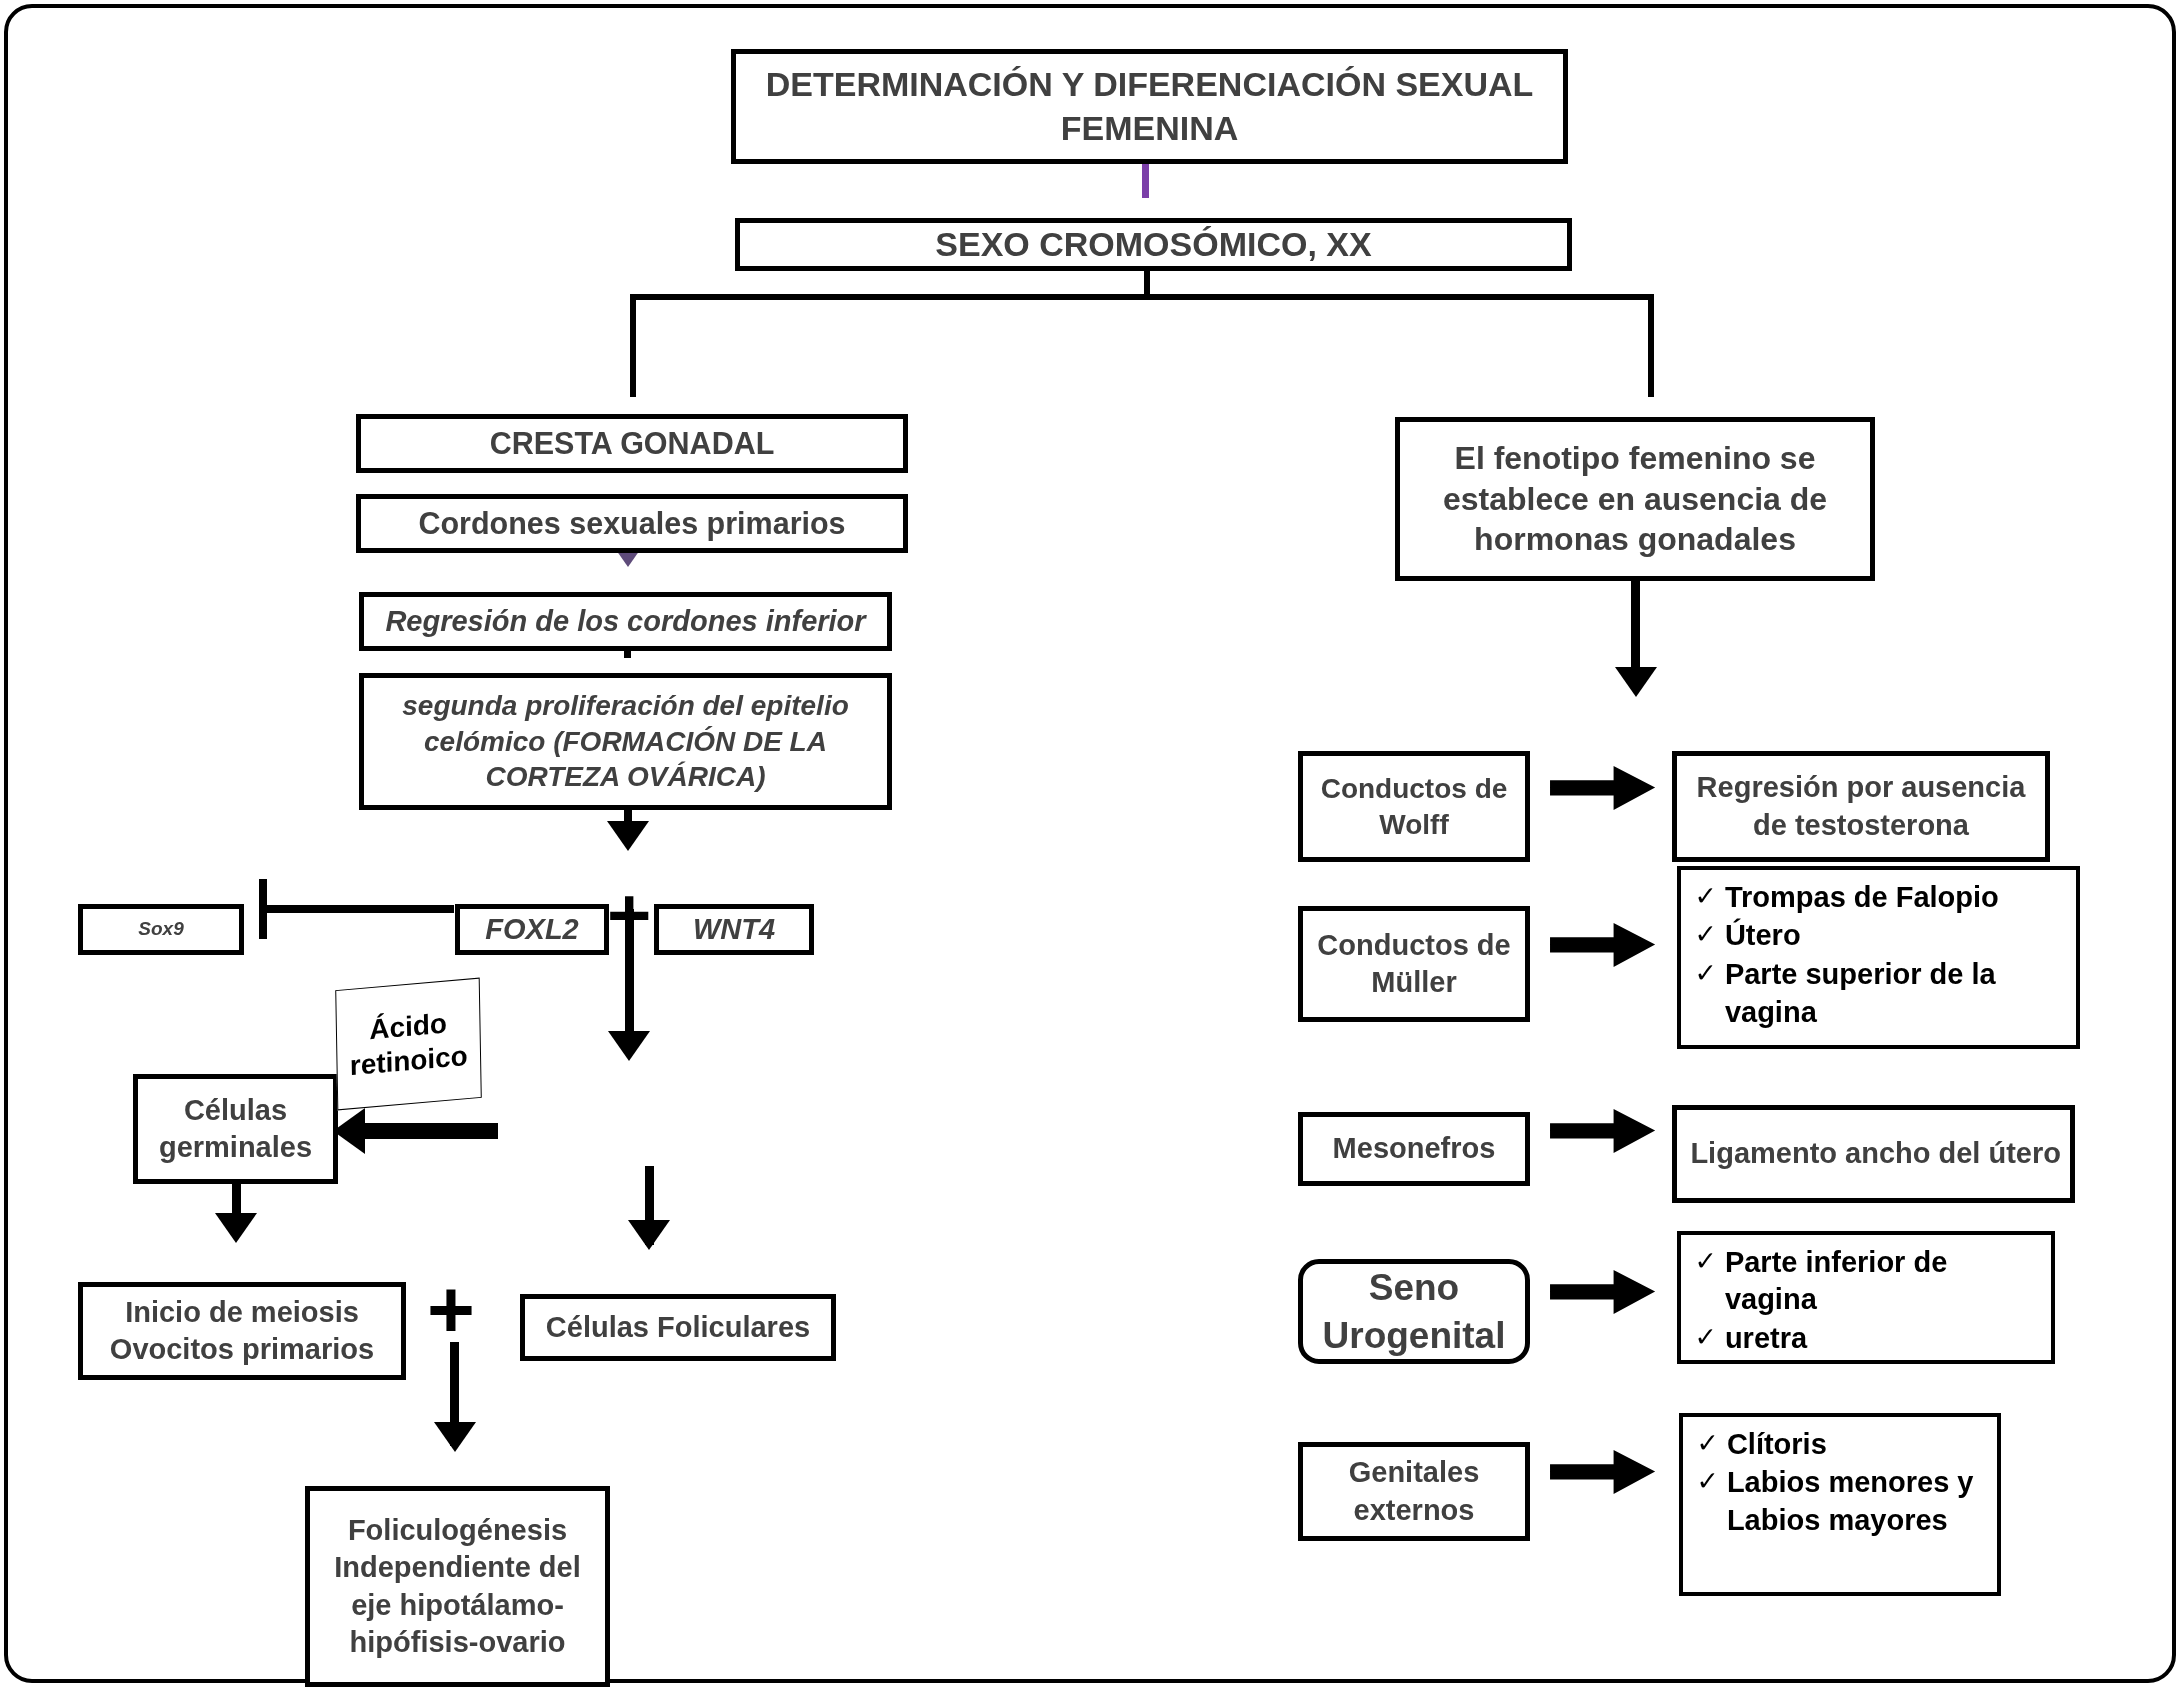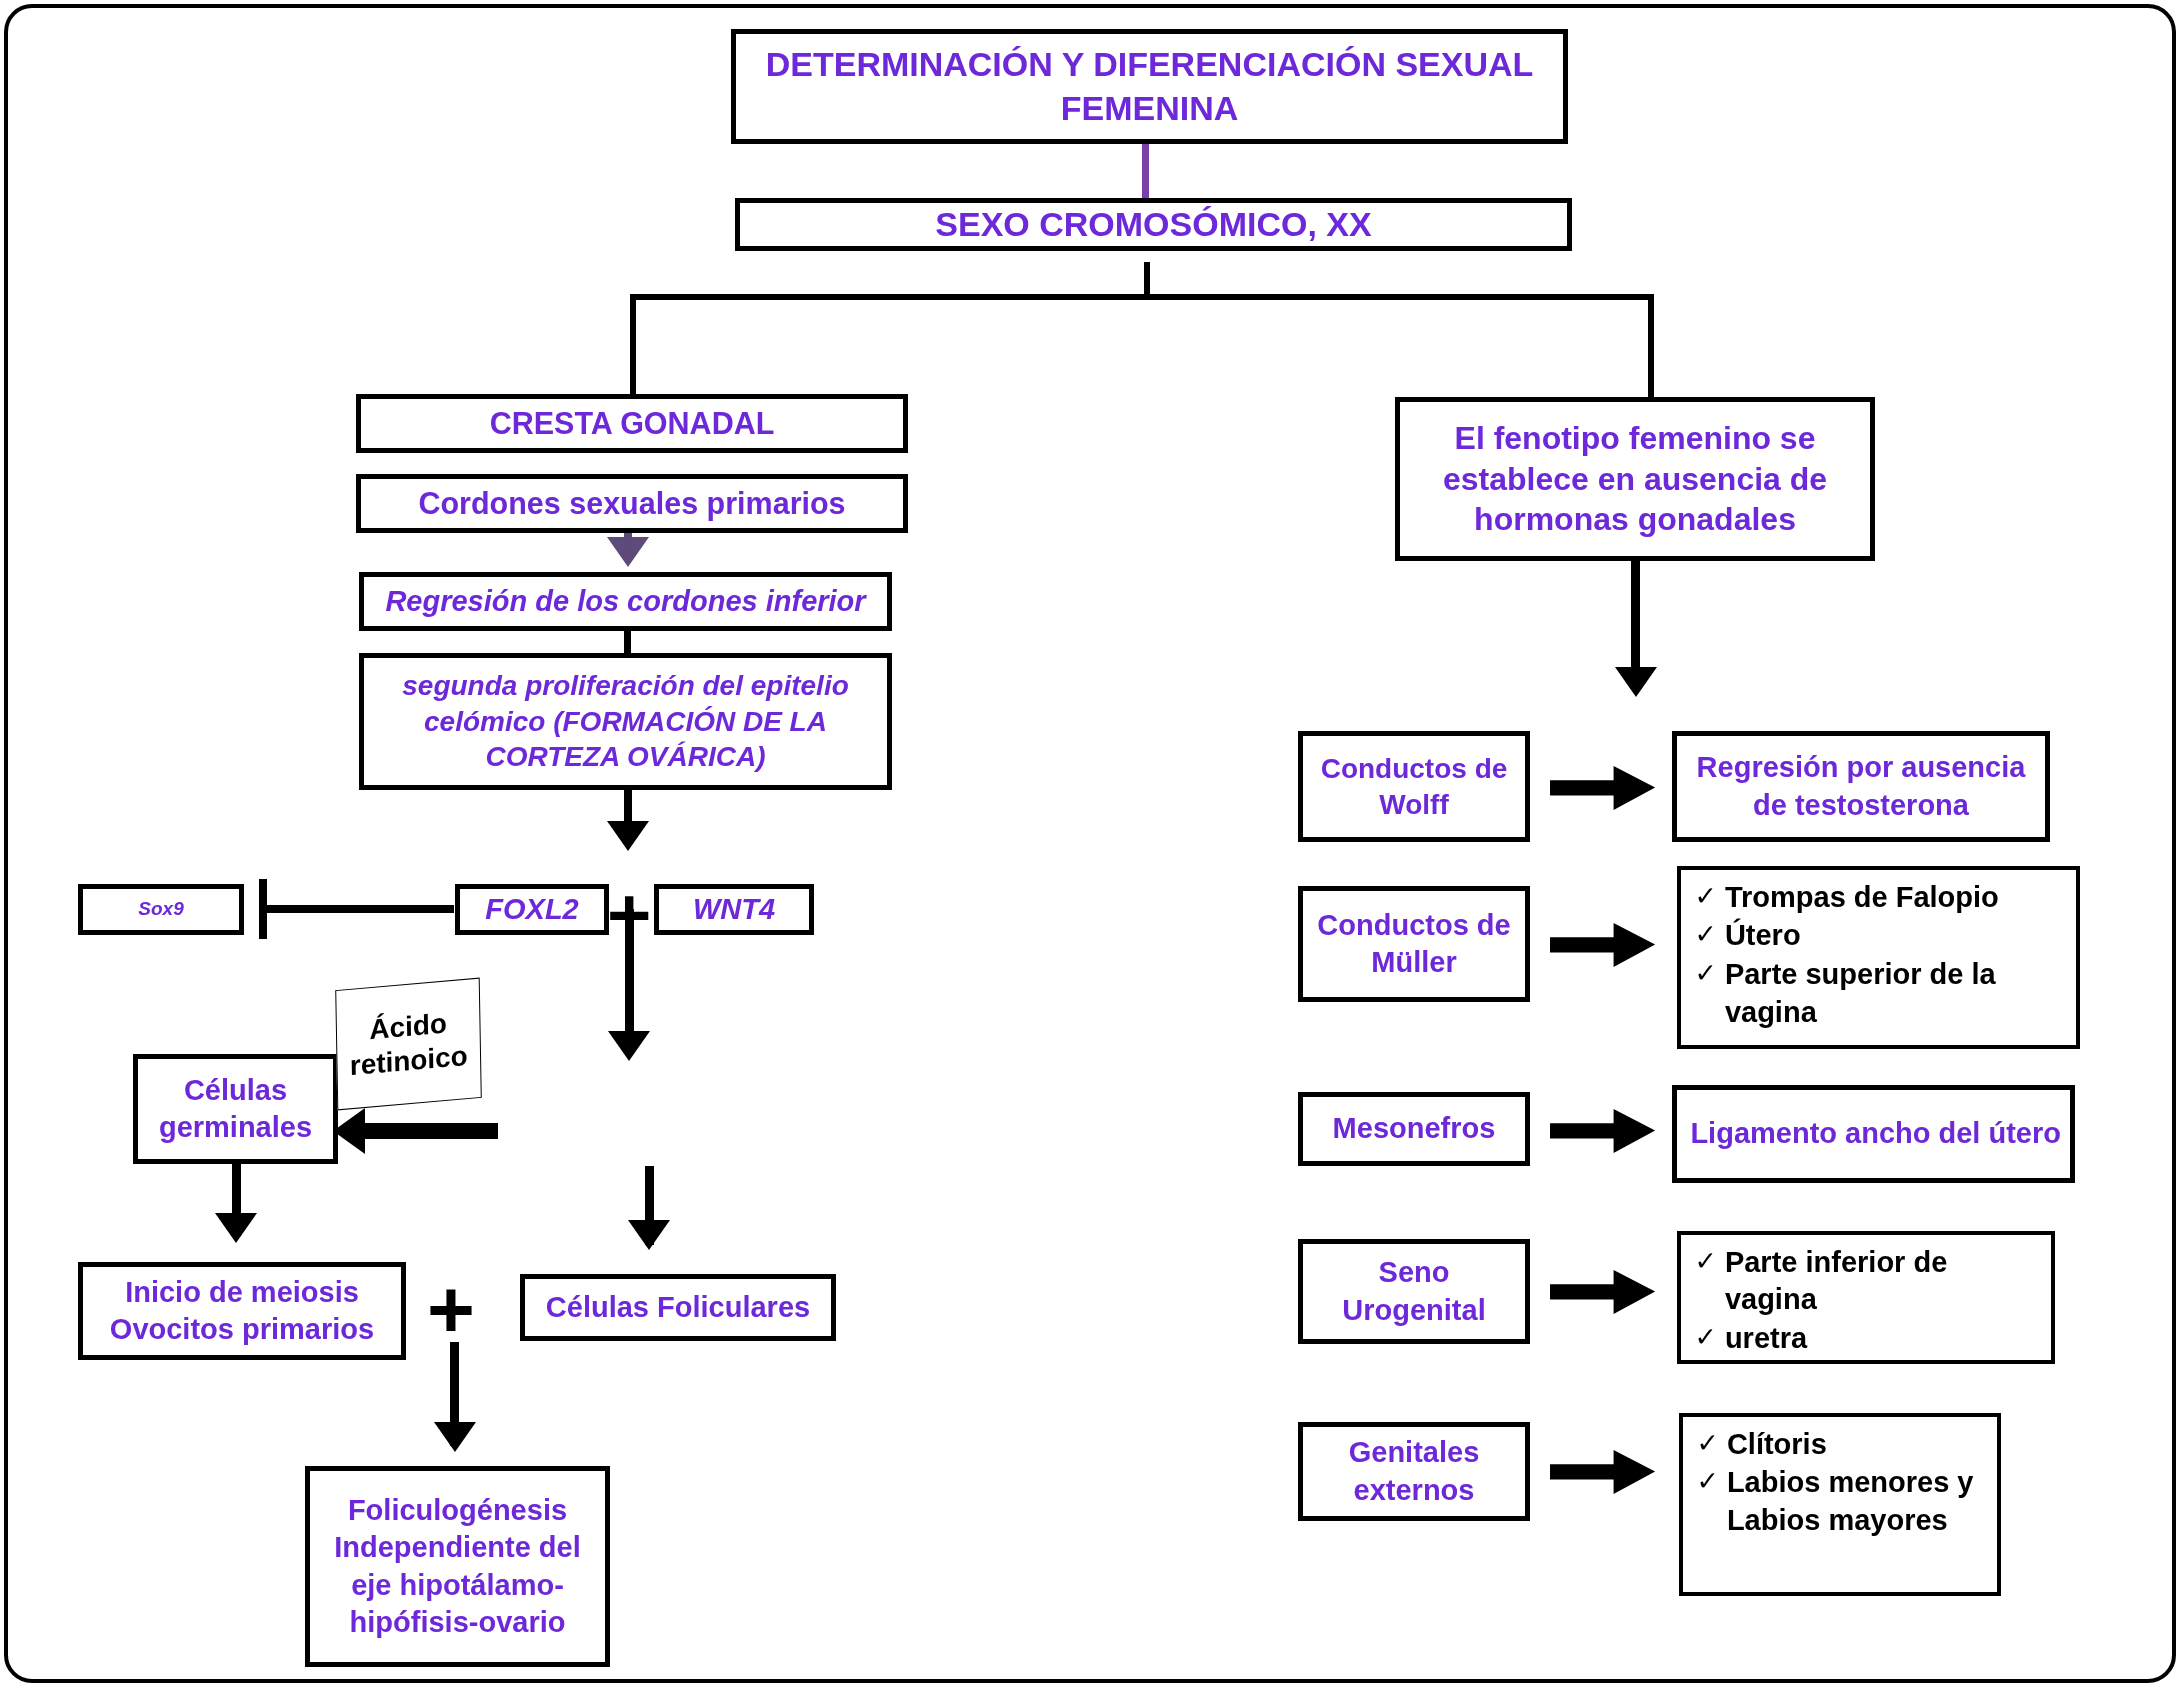--- a/index.html
+++ b/index.html
@@ -26,25 +26,26 @@
   
   .box{
     position:absolute;
     box-sizing:border-box;
     background:#ffffff;
     border:4.3px solid #000;
     display:flex;
     align-items:center;
     justify-content:center;
     text-align:center;
-    color:#6d28d9;
+    color:#404040;
     font-weight:bold;
     line-height:1.28;
     padding:2.4px 6.1px;
     z-index:5;
+    margin-top:20px;
   }
   .box.thick{border-width:5.5px;}
   .box.italic{font-style:italic;}
   .box.left{justify-content:flex-start;text-align:left;}
 
   
   .listbox{
     position:absolute;
     box-sizing:border-box;
     background:#fff;
@@ -236,21 +237,21 @@
   </div>
 
   <div class="box thick" style="left:1298px;top:1092px;width:232px;height:74px;font-size:29px;">Mesonefros</div>
   <div class="arrow-right" style="left:1550px;top:1103px;width:107px;height:55px;">
     <svg width="107" height="55" viewBox="0 0 175 90">
       <path d="M0 33 H104 L104 10 L172 45 L104 82 L104 58 H0 Z" fill="#000"></path>
     </svg>
   </div>
   <div class="box thick left" style="left:1672px;top:1085px;width:403px;height:98px;font-size:29px;padding-left:13.4px;">Ligamento ancho del útero</div>
 
-  <div class="box thick" style="left:1298px;top:1239px;width:232px;height:105px;font-size:29px;">Seno Urogenital</div>
+  <div class="box thick" style="left:1298px;top:1239px;width:232px;height:105px;font-size:37px;border-radius:21px;">Seno Urogenital</div>
   <div class="arrow-right" style="left:1550px;top:1264px;width:107px;height:55px;">
     <svg width="107" height="55" viewBox="0 0 175 90">
       <path d="M0 33 H104 L104 10 L172 45 L104 82 L104 58 H0 Z" fill="#000"></path>
     </svg>
   </div>
   <div class="listbox" style="left:1677px;top:1231px;width:378px;height:133px;font-size:29px;">
     <ul>
       <li>
           <span class="chk">✓</span>
           <span class="txt">Parte inferior de vagina</span>

